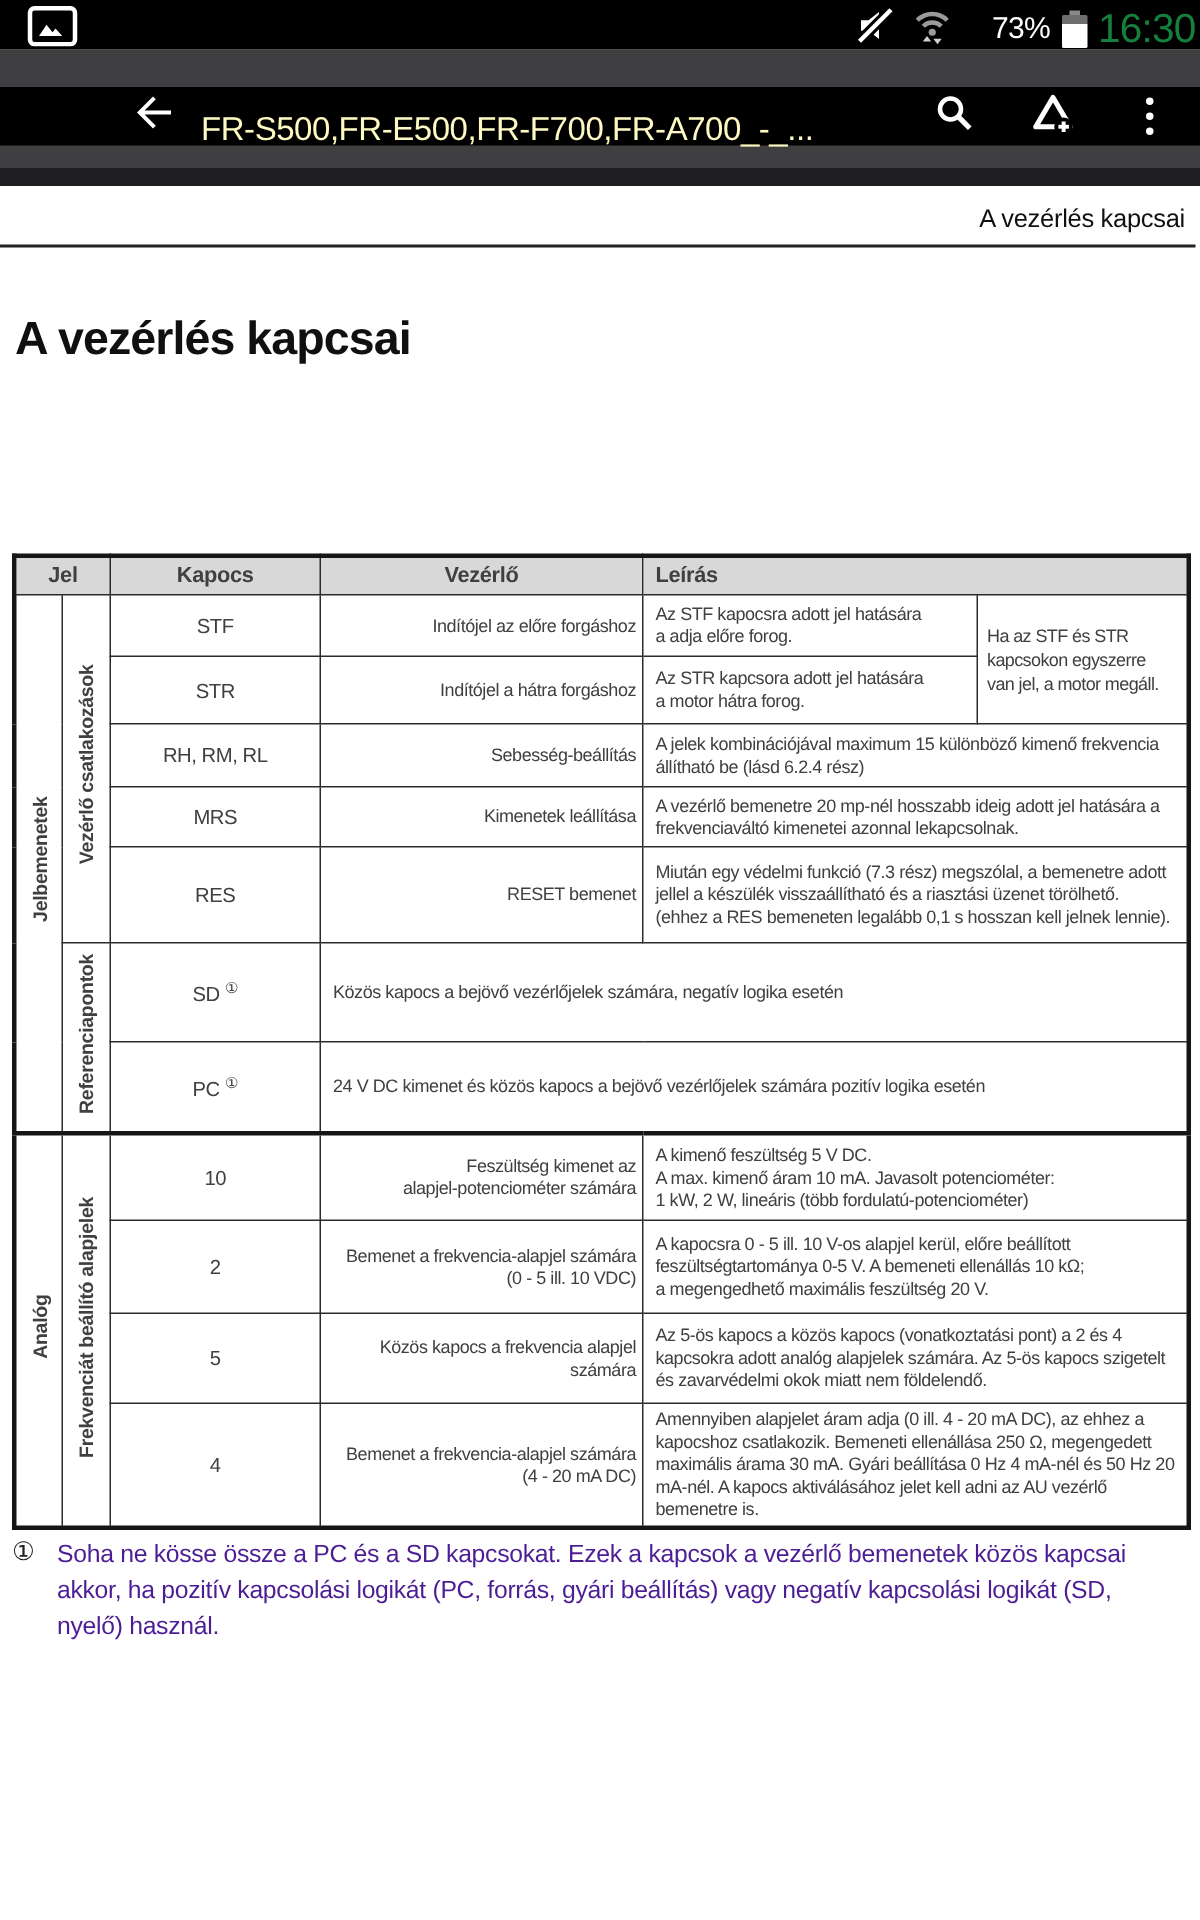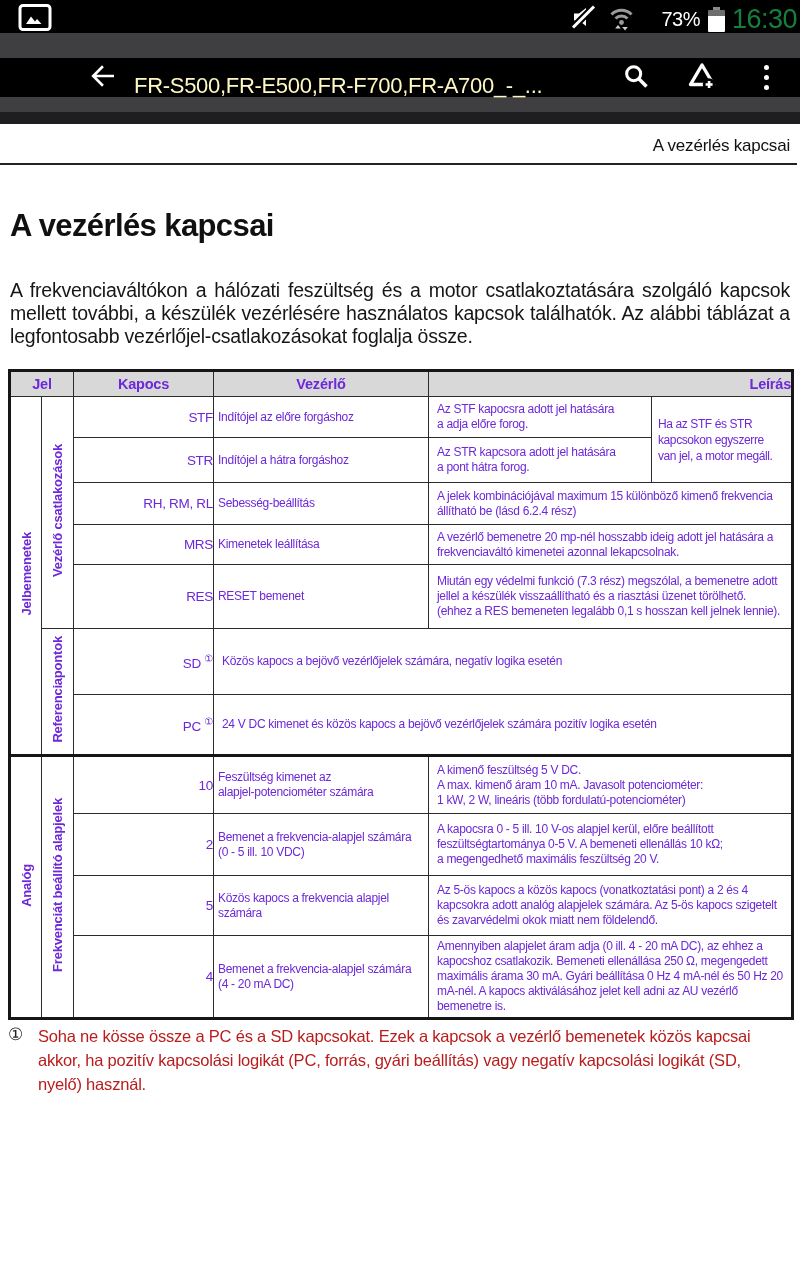--- a/index.html
+++ b/index.html
@@ -33,39 +33,39 @@
 
   
   .doc { position:absolute; top:124px; left:0; width:800px; height:1140px; background:#fff; color:#1a1a1a; letter-spacing:-0.2px; }
   .runhead { position:absolute; top:12px; right:10px; font-size:17px; color:#111; }
   .rule { position:absolute; top:39px; left:0; width:797px; height:2px; background:#222; }
   .h1 { position:absolute; top:84px; left:10px; font-size:31px; font-weight:bold; letter-spacing:-0.6px; color:#101010; }
   .intro { position:absolute; top:155px; left:10px; width:780px; font-size:19.5px; line-height:23px; text-align:justify; color:#161616; }
 
   
   .tblwrap { position:absolute; top:245px; left:8px; }
-  table.t { border-collapse:collapse; table-layout:fixed; width:783px; border:3px solid #161616; color:#6d28d9; }
+  table.t { border-collapse:collapse; table-layout:fixed; width:783px; border:3px solid #161616; color:#404040; }
   table.t td { border:1px solid #2b2b2b; padding:0; vertical-align:middle; overflow:hidden; }
   .hd td { background:#d8d8d8; font-weight:bold; font-size:14.5px; height:24px; text-align:center; }
-  .hd td.left { text-align:right; padding-left:8px; }
-  .cell-k { text-align:right; font-size:13.5px; letter-spacing:-0.3px; }
-  .cell-f { text-align:left; font-size:12px; line-height:15px; white-space:pre-line; letter-spacing:-0.3px; padding:2px 4px !important; }
+  .hd td.left { text-align:left; padding-left:8px; }
+  .cell-k { text-align:center; font-size:13.5px; letter-spacing:-0.3px; }
+  .cell-f { text-align:right; font-size:12px; line-height:15px; white-space:pre-line; letter-spacing:-0.3px; padding:2px 4px !important; }
   .cell-d { font-size:12px; line-height:15px; letter-spacing:-0.3px; padding:3px 8px !important; }
   .pre { white-space:pre-line; }
   .cell-note { font-size:12px; line-height:16px; letter-spacing:-0.4px; padding:3px 6px !important; white-space:pre-line; }
   .vert { text-align:center; }
   .vtext { display:inline-block; writing-mode:vertical-rl; transform:rotate(180deg); white-space:nowrap;
            font-size:13px; font-weight:bold; letter-spacing:-0.2px; }
   tbody.sec2 tr:first-child td { border-top:3px solid #161616; }
   sup.mark { font-size:10px; }
 
   
   .footnote { position:absolute; top:900px; left:8px; width:784px; display:flex; }
   .fn-mark { width:30px; font-size:17px; color:#222; flex:0 0 30px; }
-  .fn-text { flex:1; font-size:16.5px; line-height:24px; color:#b91c1c; padding-right:4px; }
+  .fn-text { flex:1; font-size:16.5px; line-height:24px; color:#4c1d95; padding-right:4px; }
 </style>
 </head>
 <body>
 
 <div class="screen">
 
   <div class="statusbar">
     <span class="sb-gallery">
       <svg width="34" height="27" viewBox="0 0 34 27">
         <rect x="2" y="1.5" width="30" height="24" rx="3" fill="none" stroke="#fff" stroke-width="3"></rect>
@@ -136,21 +136,20 @@
             <i></i>
           </span>
       </div>
     </div>
   </div>
 
   <div class="doc">
     <div class="runhead">A vezérlés kapcsai</div>
     <div class="rule"></div>
     <div class="h1">A vezérlés kapcsai</div>
-    <div class="intro">A frekvenciaváltókon a hálózati feszültség és a motor csatlakoztatására szolgáló kapcsok mellett további, a készülék vezérlésére használatos kapcsok találhatók. Az alábbi táblázat a legfontosabb vezérlőjel-csatlakozásokat foglalja össze.</div>
 
     <div class="tblwrap">
       <table class="t">
         <colgroup>
           <col style="width:32px">
             <col style="width:32px">
             <col style="width:140px">
           <col style="width:215px">
             <col style="width:223px">
             <col style="width:141px">
@@ -170,21 +169,21 @@
             <td class="cell-d pre">Az STF kapocsra adott jel hatására
 a adja előre forog.</td>
             <td class="cell-note" rowspan="2">Ha az STF és STR
 kapcsokon egyszerre
 van jel, a motor megáll.</td>
           </tr>
           <tr style="height:45px">
             <td class="cell-k">STR</td>
             <td class="cell-f">Indítójel a hátra forgáshoz</td>
             <td class="cell-d pre">Az STR kapcsora adott jel hatására
-a pont hátra forog.</td>
+a motor hátra forog.</td>
           </tr>
           <tr style="height:42px">
             <td class="cell-k">RH, RM, RL</td>
             <td class="cell-f">Sebesség-beállítás</td>
             <td class="cell-d" colspan="2">A jelek kombinációjával maximum 15 különböző kimenő frekvencia állítható be (lásd 6.2.4 rész)</td>
           </tr>
           <tr style="height:40px">
             <td class="cell-k">MRS</td>
             <td class="cell-f">Kimenetek leállítása</td>
             <td class="cell-d" colspan="2">A vezérlő bemenetre 20 mp-nél hosszabb ideig adott jel hatására a frekvenciaváltó kimenetei azonnal lekapcsolnak.</td>

